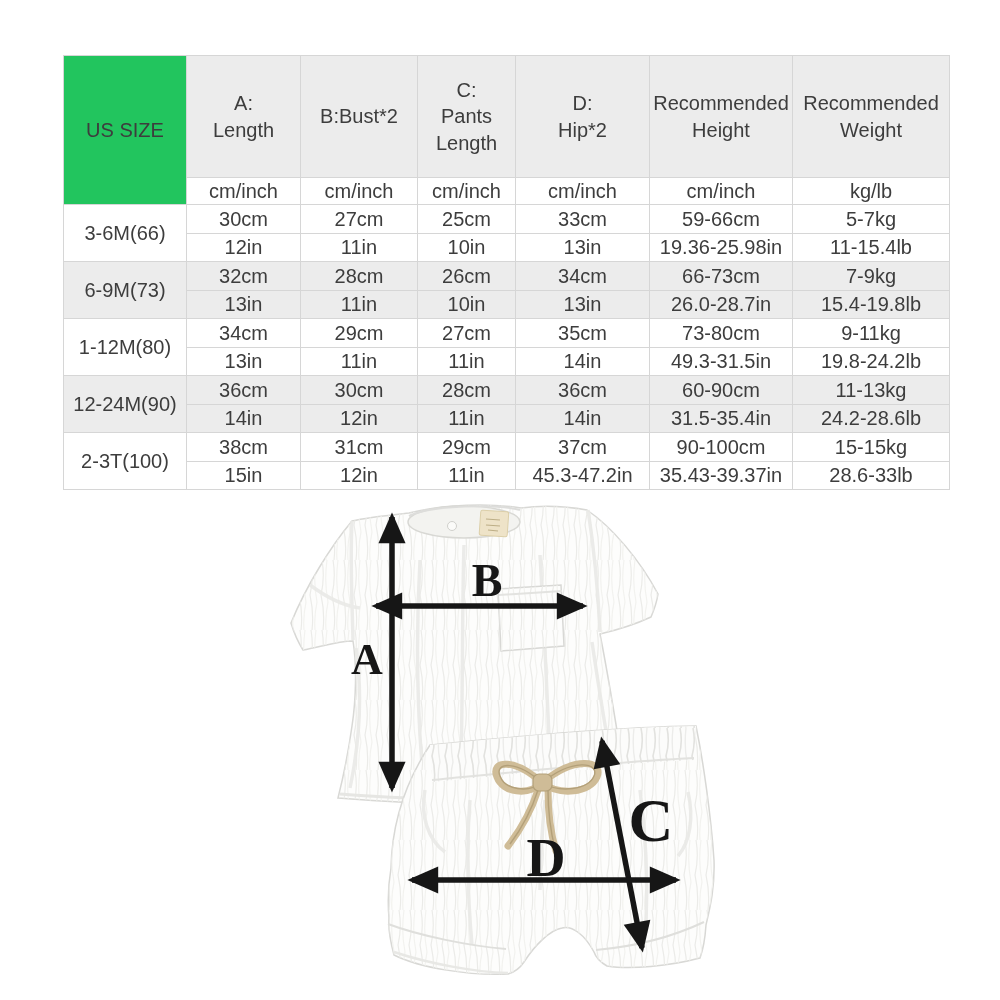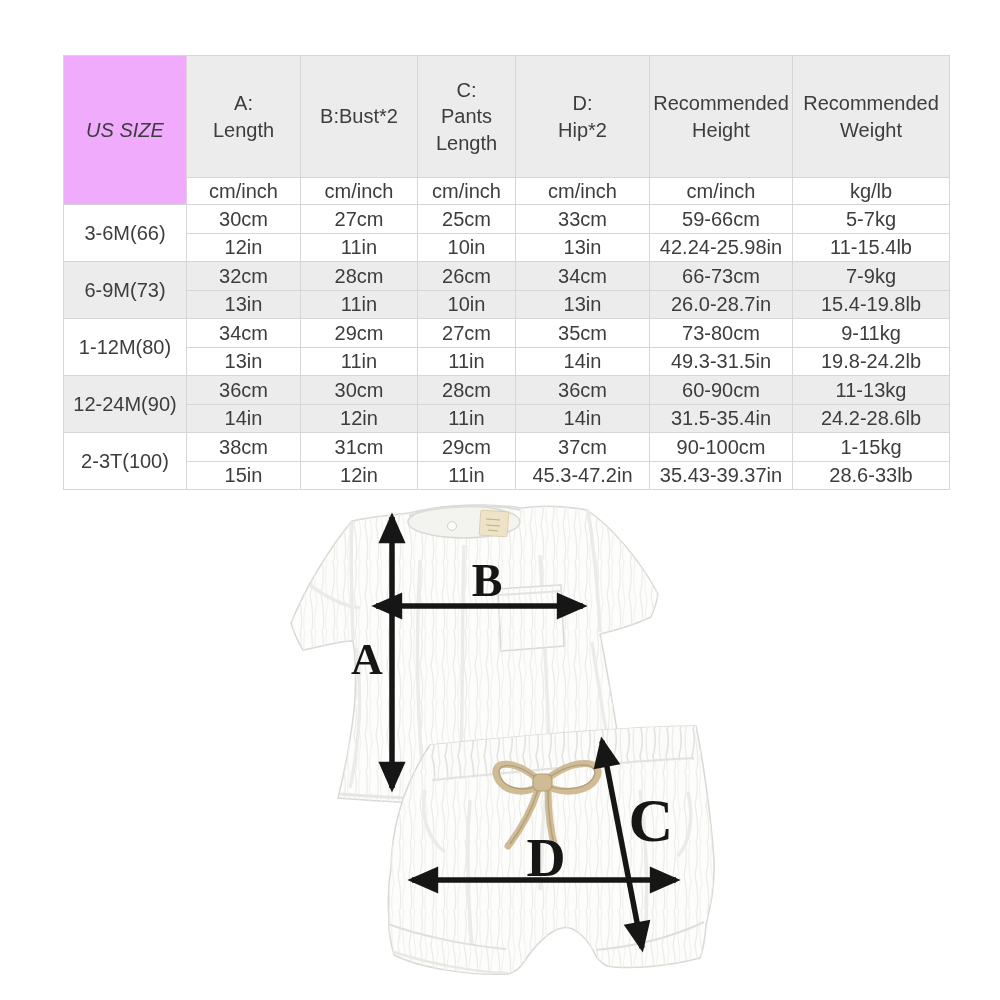--- a/index.html
+++ b/index.html
@@ -10,21 +10,21 @@
   table.size-chart{
     position:absolute;left:63px;top:55px;width:886px;
     border-collapse:collapse;table-layout:fixed;
     font-size:20px;color:#3d3d3d;
   }
   .size-chart th,.size-chart td{
     border:1px solid #d6d6d6;text-align:center;vertical-align:middle;
     padding:0;font-weight:400;line-height:1.32;
   }
   .size-chart th{white-space:pre-line;background:#ececec;}
-  .size-chart th.us-size{background:#f0abfc;font-style:italic;}
+  .size-chart th.us-size{background:#22c55e;}
   .size-chart tr.hdr{height:122px;}
   .size-chart tr.units{height:26px;margin-top:44px;}
   .size-chart tbody tr{height:28.5px;}
   .size-chart tr.units td{background:#ffffff;}
   .size-chart tbody tr.stripe td{background:#ececec;}
   .size-chart tbody tr.plain td{background:#ffffff;}
 
   
   svg.product{position:absolute;left:0;top:490px;width:1000px;height:510px;}
   text.measure{font-family:"Liberation Serif","DejaVu Serif",serif;font-weight:700;fill:#161616;}
@@ -76,21 +76,21 @@
       <td>25cm</td>
       <td>33cm</td>
       <td>59-66cm</td>
       <td>5-7kg</td>
     </tr>
     <tr class="plain">
       <td>12in</td>
       <td>11in</td>
       <td>10in</td>
       <td>13in</td>
-      <td>42.24-25.98in</td>
+      <td>19.36-25.98in</td>
       <td>11-15.4lb</td>
     </tr>
 
     <tr class="stripe">
       <td rowspan="2">6-9M(73)</td>
       <td>32cm</td>
       <td>28cm</td>
       <td>26cm</td>
       <td>34cm</td>
       <td>66-73cm</td>
@@ -141,21 +141,21 @@
       <td>24.2-28.6lb</td>
     </tr>
 
     <tr class="plain">
       <td rowspan="2">2-3T(100)</td>
       <td>38cm</td>
       <td>31cm</td>
       <td>29cm</td>
       <td>37cm</td>
       <td>90-100cm</td>
-      <td>1-15kg</td>
+      <td>15-15kg</td>
     </tr>
     <tr class="plain">
       <td>15in</td>
       <td>12in</td>
       <td>11in</td>
       <td>45.3-47.2in</td>
       <td>35.43-39.37in</td>
       <td>28.6-33lb</td>
     </tr>
   </tbody>

